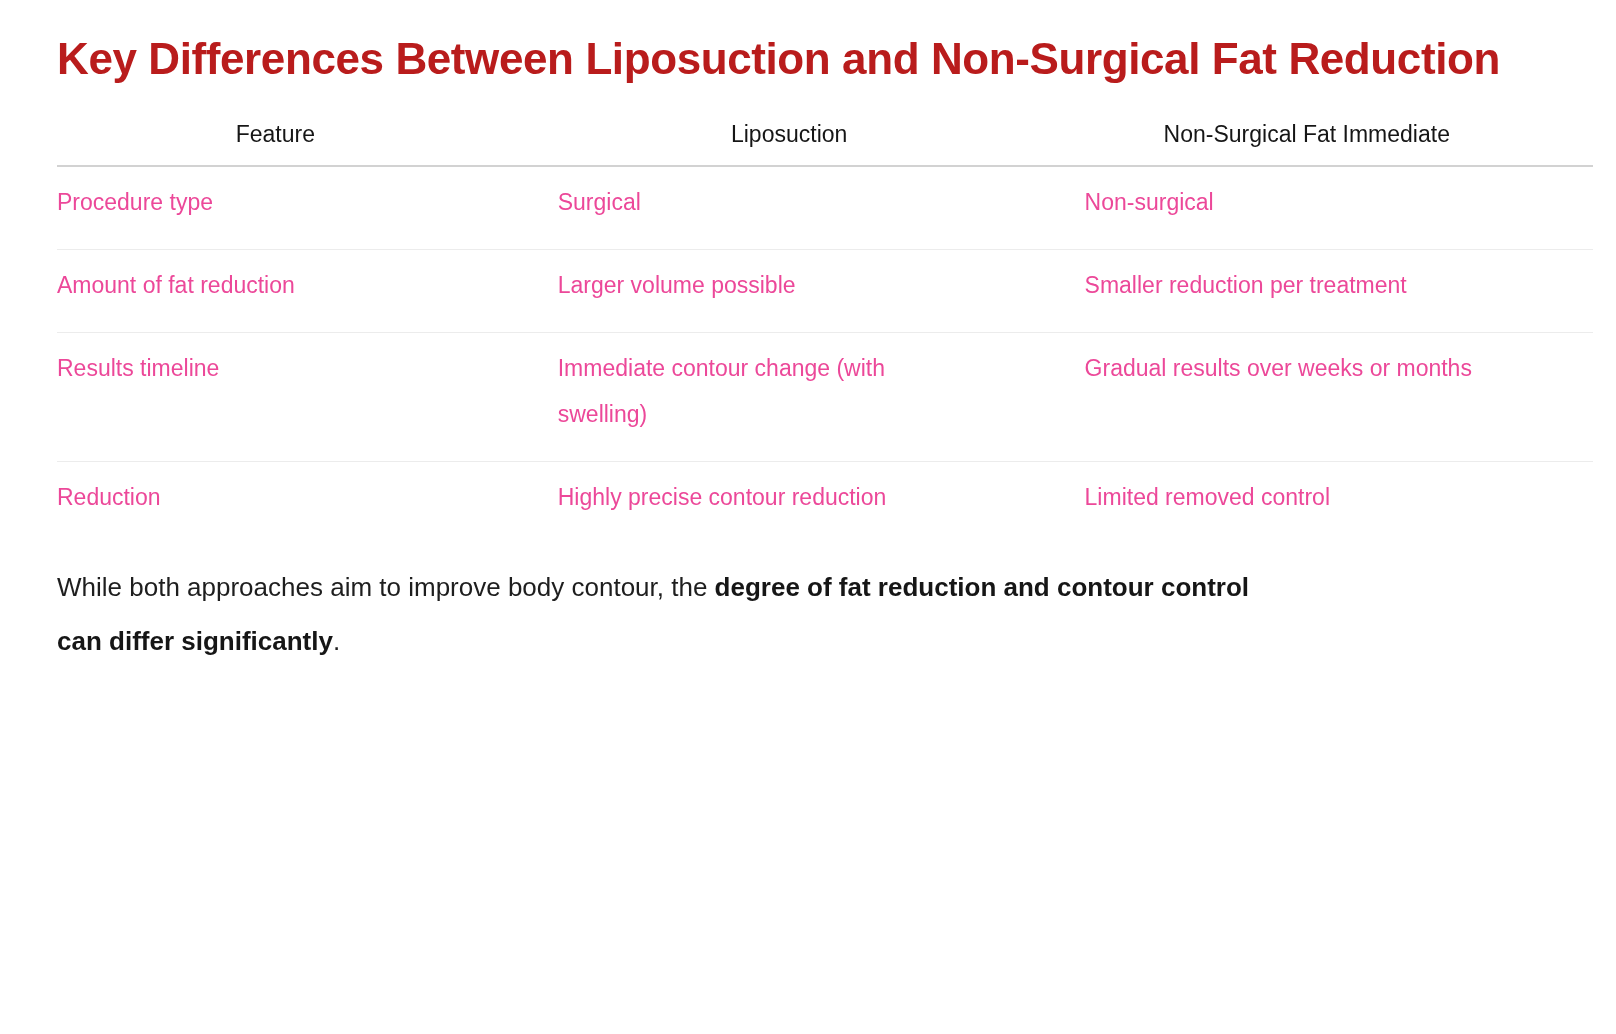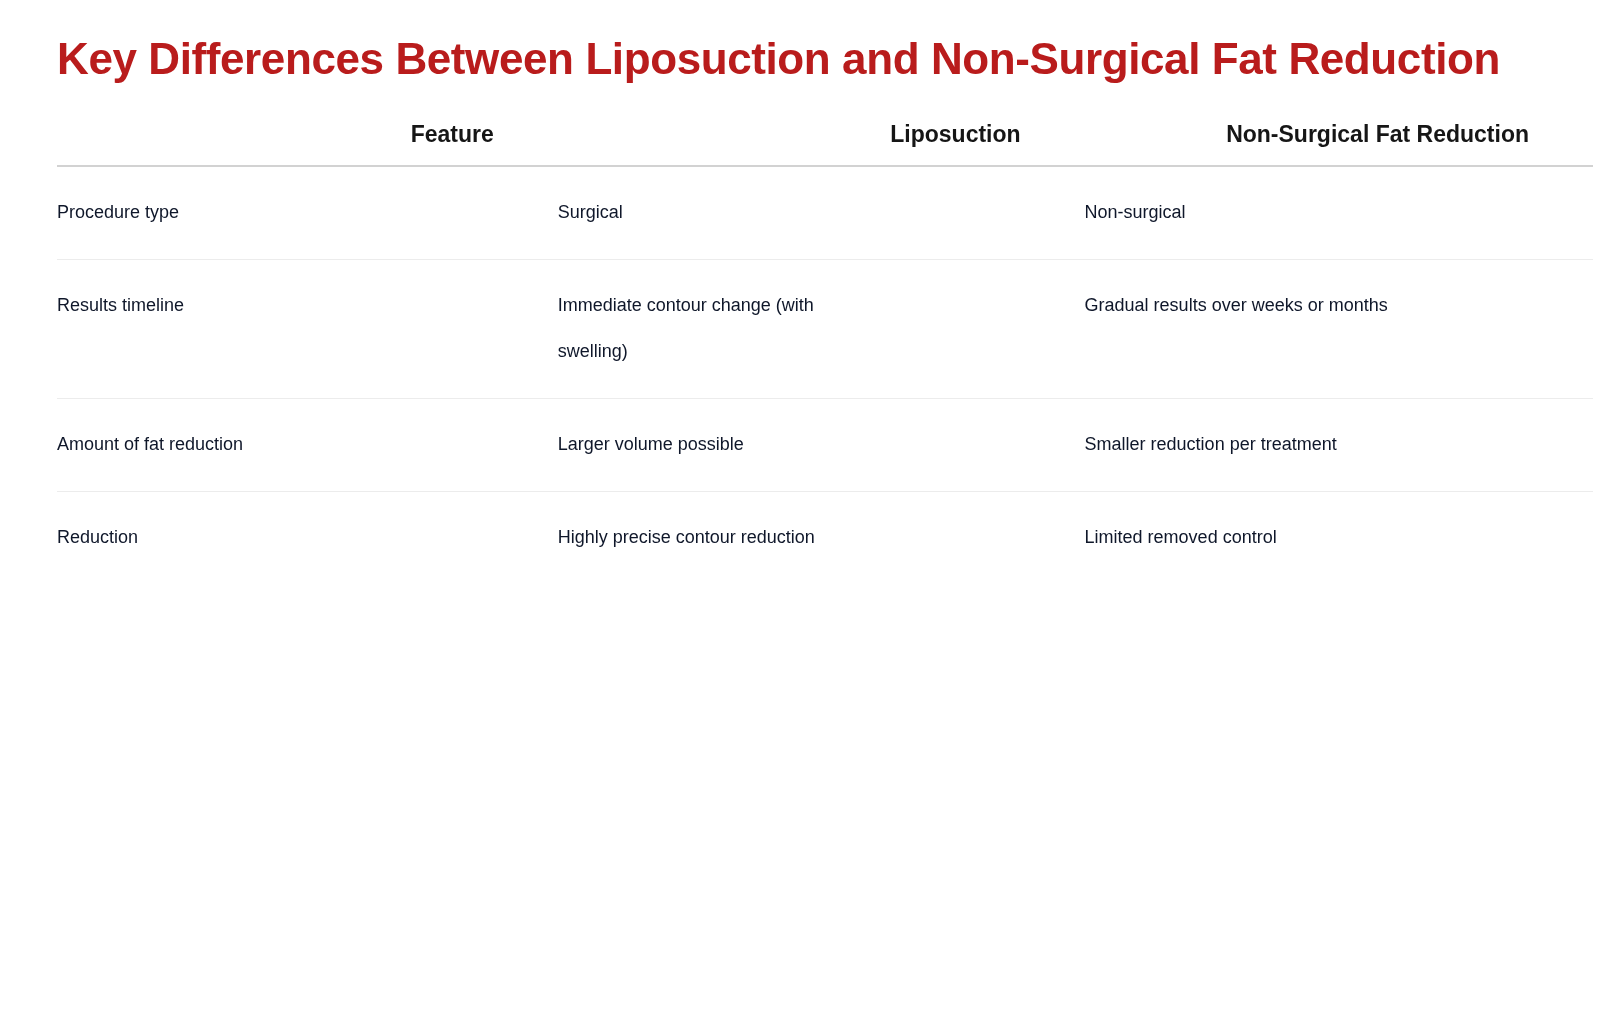--- a/index.html
+++ b/index.html
@@ -30,39 +30,39 @@
     color: #b91c1c;
     white-space: nowrap;
   }
   table.comparison {
     width: 100%;
     border-collapse: collapse;
     table-layout: fixed;
     margin-top: 26px;
   }
   table.comparison th {
-    text-align: right;
+    text-align: center;
     font-size: 23px;
-    font-weight: 700;
+    font-weight: 400;
     line-height: 46px;
     padding: 0 64px 8px 0;
     border-bottom: 2px solid #d2d2d2;
     color: #161616;
     white-space: nowrap;
     overflow: visible;
   }
   table.comparison td {
-    font-size: 18px;
+    font-size: 23px;
     font-weight: 400;
     line-height: 46px;
-    padding: 22px 64px 24px 0;
+    padding: 12px 64px 24px 0;
     border-bottom: 1px solid #ececec;
     vertical-align: top;
     white-space: pre-line;
-    color: #0f172a;
+    color: #ec4899;
   }
   table.comparison tbody tr:last-child td {
     border-bottom: none;
   }
   .closing {
     margin: 16px 0 0 0;
     font-size: 26px;
     line-height: 54px;
     color: #1e1e1e;
     white-space: pre-line;
@@ -83,43 +83,45 @@
     <table class="comparison">
       <colgroup>
         <col style="width:32.6%">
         <col style="width:34.3%">
         <col style="width:33.1%">
       </colgroup>
       <thead>
         <tr>
           <th>Feature</th>
           <th>Liposuction</th>
-          <th>Non-Surgical Fat Reduction</th>
+          <th>Non-Surgical Fat Immediate</th>
         </tr>
       </thead>
       <tbody>
         <tr>
           <td>Procedure type</td>
           <td>Surgical</td>
           <td>Non-surgical</td>
         </tr>
         <tr>
+          <td>Amount of fat reduction</td>
+          <td>Larger volume possible</td>
+          <td>Smaller reduction per treatment</td>
+        </tr>
+        <tr>
           <td>Results timeline</td>
           <td>Immediate contour change (with
 swelling)</td>
           <td>Gradual results over weeks or months</td>
-        </tr>
-        <tr>
-          <td>Amount of fat reduction</td>
-          <td>Larger volume possible</td>
-          <td>Smaller reduction per treatment</td>
         </tr>
         <tr>
           <td>Reduction</td>
           <td>Highly precise contour reduction</td>
           <td>Limited removed control</td>
         </tr>
       </tbody>
     </table>
 
+    <p class="closing"><span>While both approaches aim to improve body contour, the </span><span class="bold">degree of fat reduction and contour control
+can differ significantly</span><span>.</span></p>
 
   </div>
 </div>
 
 </body></html>

